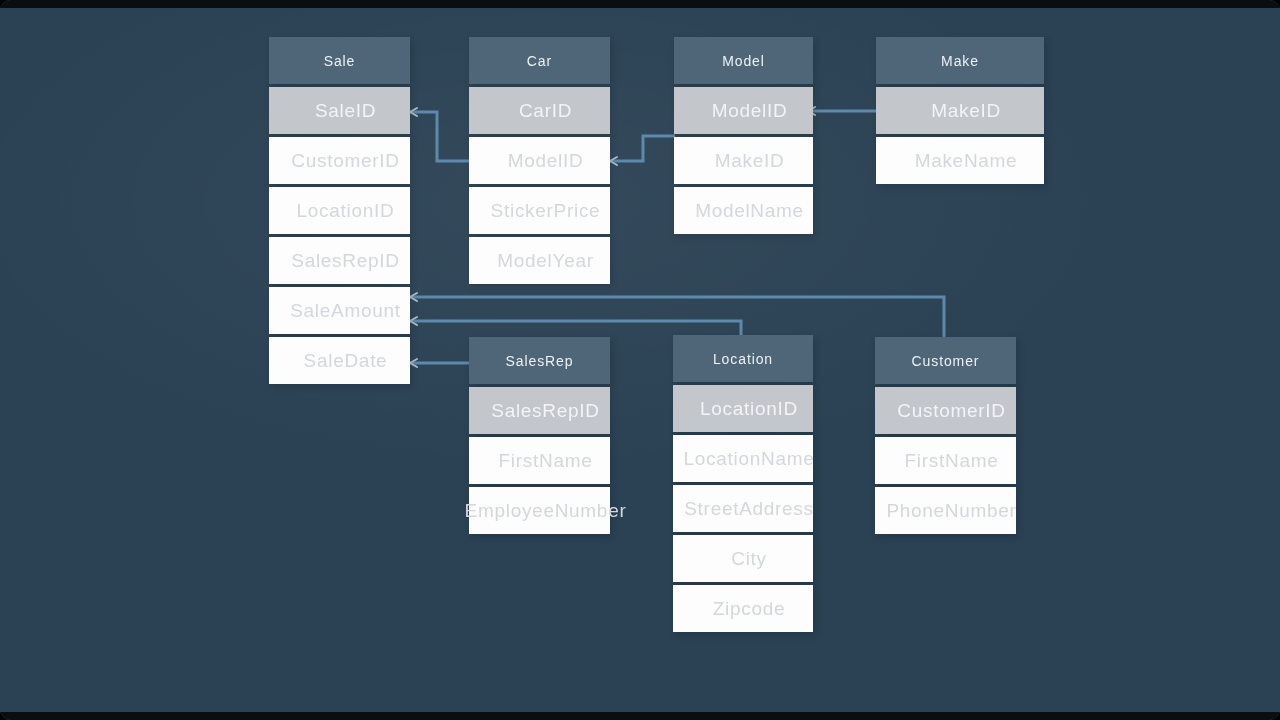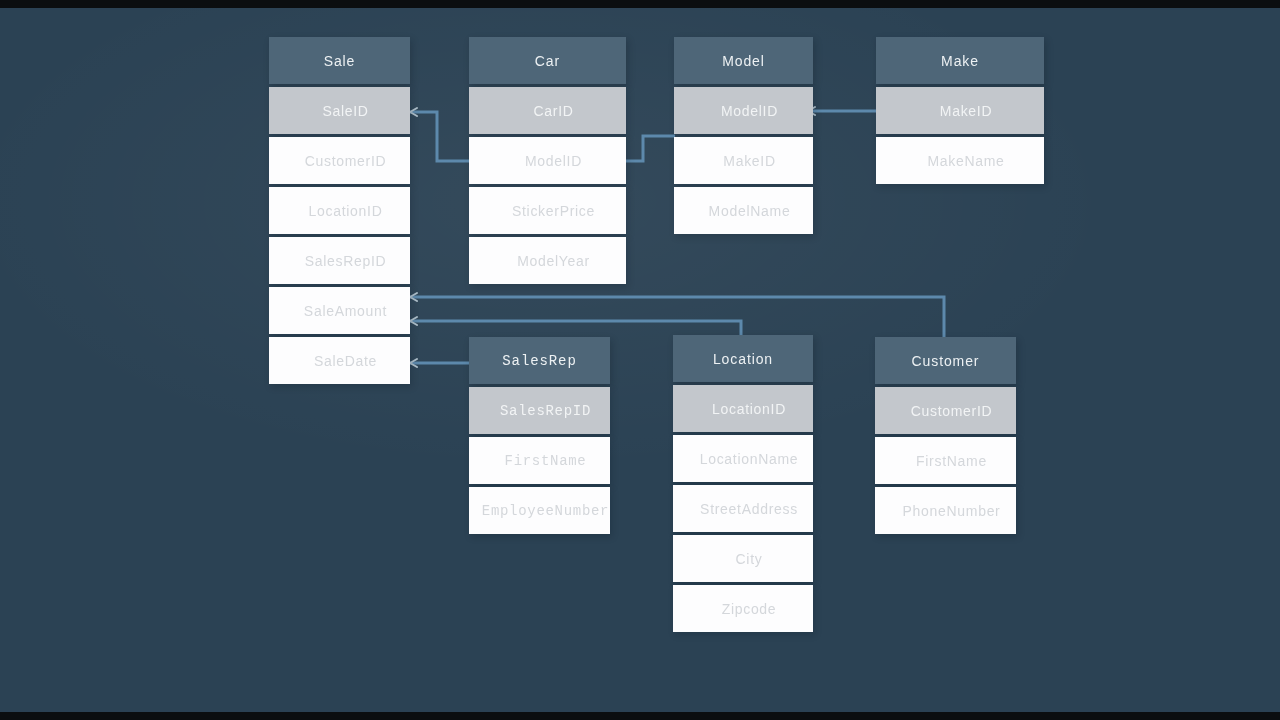--- a/index.html
+++ b/index.html
@@ -2,20 +2,21 @@
 <html><head>
 <meta charset="utf-8">
 <style>
   html, body { margin: 0; padding: 0; background: #000; }
   #stage {
     position: relative;
     width: 1280px; height: 720px;
     overflow: hidden;
     background: #2b4254;
     font-family: "Liberation Sans", sans-serif;
+    border-radius: 11px;
   }
   #canvas-bg {
     position: absolute; left: 0; top: 0; width: 1280px; height: 720px;
     background:
       radial-gradient(ellipse 900px 420px at 42% 28%, rgba(255,255,255,0.045), rgba(255,255,255,0) 65%),
       #2b4254;
   }
   .letterbox {
     position: absolute; left: 0; width: 1280px; height: 8px;
     background: #0b0e10; z-index: 40;
@@ -34,21 +35,21 @@
     height: 47px; margin-bottom: 3px;
     background: #4e6678;
     color: #edf1f3;
     display: flex; align-items: center; justify-content: center;
     font-size: 14px; letter-spacing: 0.9px;
     box-shadow: 2px 3px 7px rgba(8,18,28,0.22);
   }
   .tbl-row {
     height: 47px; margin-bottom: 3px;
     display: flex; align-items: center; justify-content: center;
-    font-size: 14px; letter-spacing: 0.7px;
+    font-size: 19px; letter-spacing: 0.7px;
     box-shadow: 2px 3px 7px rgba(8,18,28,0.18);
     padding-left: 12px;
   }
   .tbl-row.pk {
     background: #c3c7cc;
     color: #f2f4f5;
   }
   .tbl-row.field {
     background: #fdfdfe;
     color: #d4d7db;
@@ -78,39 +79,39 @@
   <div id="tables-layer">
       <div class="table-node" style="left: 269px; top: 37px; width: 141px;">
         <div class="tbl-header">Sale</div>
         <div class="tbl-row pk">SaleID</div>
         <div class="tbl-row field">CustomerID</div>
         <div class="tbl-row field">LocationID</div>
         <div class="tbl-row field">SalesRepID</div>
         <div class="tbl-row field">SaleAmount</div>
         <div class="tbl-row field">SaleDate</div>
       </div>
-      <div class="table-node" style="left: 469px; top: 37px; width: 157px;">
+      <div class="table-node" style="left: 469px; top: 37px; width: 141px;">
         <div class="tbl-header">Car</div>
         <div class="tbl-row pk">CarID</div>
         <div class="tbl-row field">ModelID</div>
         <div class="tbl-row field">StickerPrice</div>
         <div class="tbl-row field">ModelYear</div>
       </div>
       <div class="table-node" style="left: 674px; top: 37px; width: 139px;">
         <div class="tbl-header">Model</div>
         <div class="tbl-row pk">ModelID</div>
         <div class="tbl-row field">MakeID</div>
         <div class="tbl-row field">ModelName</div>
       </div>
       <div class="table-node" style="left: 876px; top: 37px; width: 168px;">
         <div class="tbl-header">Make</div>
         <div class="tbl-row pk">MakeID</div>
         <div class="tbl-row field">MakeName</div>
       </div>
-      <div class="table-node" style="left: 469px; top: 337px; width: 141px; font-family: Liberation Mono, monospace;">
+      <div class="table-node" style="left: 469px; top: 337px; width: 141px;">
         <div class="tbl-header">SalesRep</div>
         <div class="tbl-row pk">SalesRepID</div>
         <div class="tbl-row field">FirstName</div>
         <div class="tbl-row field">EmployeeNumber</div>
       </div>
       <div class="table-node" style="left: 673px; top: 335px; width: 140px;">
         <div class="tbl-header">Location</div>
         <div class="tbl-row pk">LocationID</div>
         <div class="tbl-row field">LocationName</div>
         <div class="tbl-row field">StreetAddress</div>

